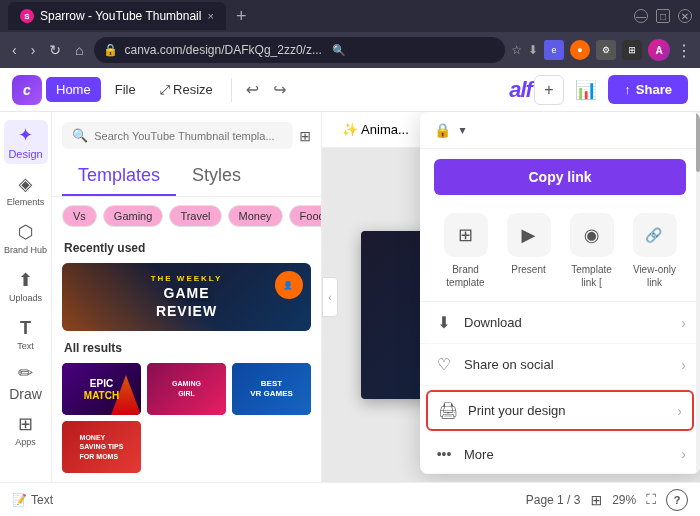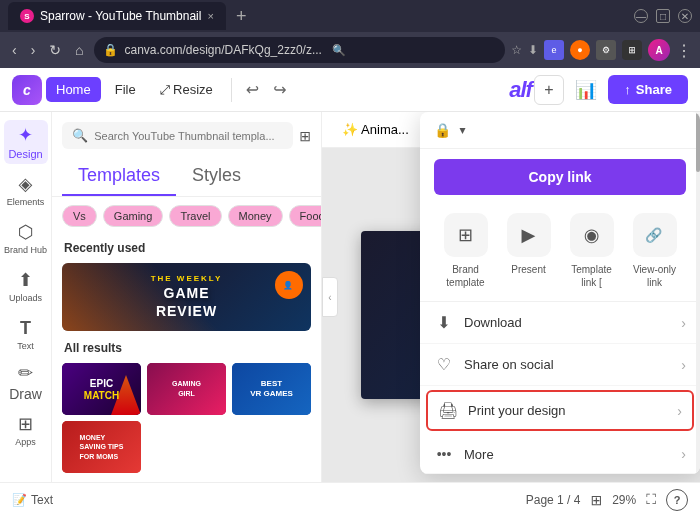--- a/index.html
+++ b/index.html
@@ -653,19 +653,19 @@
     </div>
   </div>
 </div>
 
 <div class="bottom-bar">
   <button class="notes-btn">
     <span>📝</span>
     <span>Text</span>
   </button>
   <div class="bottom-right">
-    <span class="page-indicator">Page 1 / 4</span>
+    <span class="page-indicator">Page 1 / 3</span>
     <button class="view-btn">⊞</button>
     <span class="zoom-indicator">29%</span>
     <button class="fullscreen-btn">⛶</button>
     <div class="help-btn">?</div>
   </div>
 </div>
 
 </body></html>

